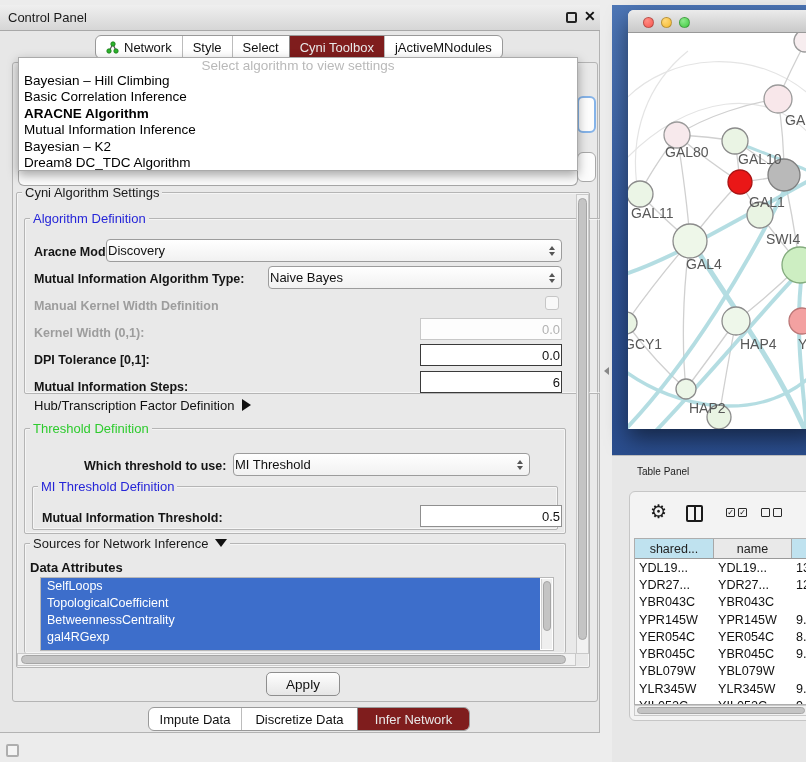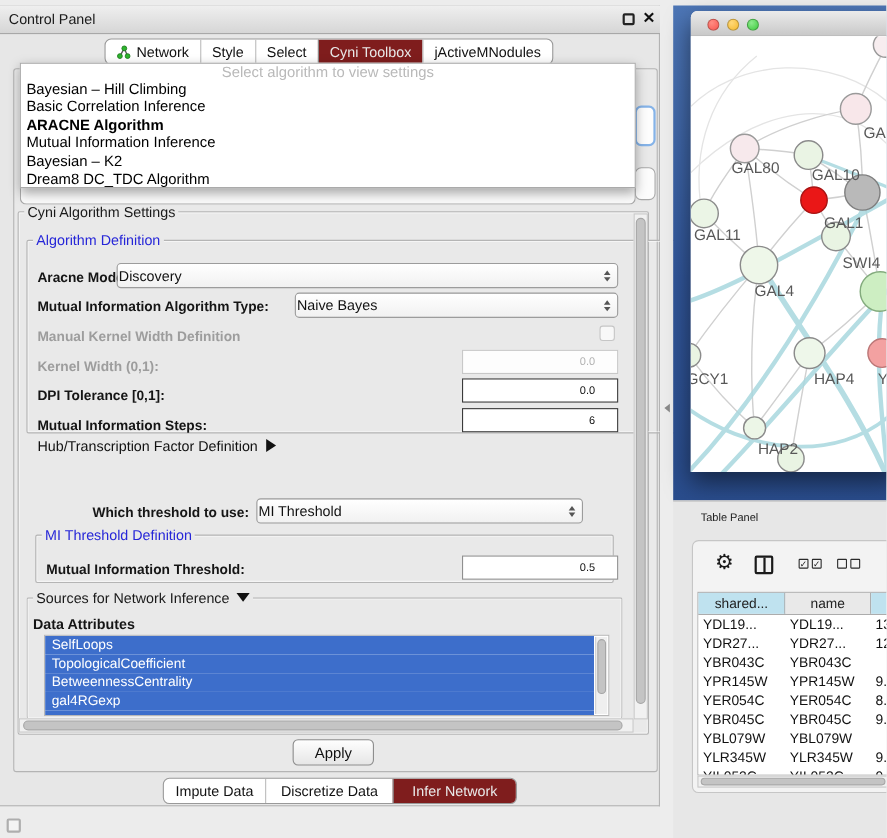--- a/index.html
+++ b/index.html
@@ -47,22 +47,22 @@
   .lbl{position:absolute;font-size:12.5px;font-weight:bold;color:#151515;white-space:nowrap}
   .lbl.dis{color:#9d9d9d}
   .plain{position:absolute;font-size:13px;color:#111;white-space:nowrap}
 
   .combo{position:absolute;background:linear-gradient(#ffffff,#f1f1f1);border:1px solid #9c9c9c;
          border-radius:4px;font-size:13px;color:#111;display:flex;align-items:center;padding-left:1px;height:23px}
   .spin{position:absolute;right:6px;top:50%;transform:translateY(-50%);display:flex;flex-direction:column;gap:2px;align-items:center}
   .tri-u{width:0;height:0;border-left:3.5px solid transparent;border-right:3.5px solid transparent;border-bottom:4.5px solid #555}
   .tri-d{width:0;height:0;border-left:3.5px solid transparent;border-right:3.5px solid transparent;border-top:4.5px solid #555}
 
-  .fld{position:absolute;background:#fff;border:1.5px solid #3a3a3a;font-size:10px;color:#111;
-       height:22px;display:flex;align-items:center;justify-content:flex-end;padding-right:20px}
+  .fld{position:absolute;background:#fff;border:1.5px solid #3a3a3a;font-size:13px;color:#111;
+       height:22px;display:flex;align-items:center;justify-content:flex-end;padding-right:1px}
   .fld.dis{border:1px solid #c8c8c8;color:#b2b2b2;background:#fdfdfd}
   .cbx{position:absolute;width:14px;height:14px;border:1px solid #c6c6c6;border-radius:3px;background:#f8f8f8}
 
   .arrow-r{display:inline-block;width:0;height:0;border-top:6px solid transparent;border-bottom:6px solid transparent;
            border-left:9px solid #111;margin-left:8px;vertical-align:-1px}
   .arrow-d{display:inline-block;width:0;height:0;border-left:6px solid transparent;border-right:6px solid transparent;
            border-top:8px solid #111;margin-left:6px;vertical-align:1px}
 
   
   .attr-list{position:absolute;left:40px;top:577px;width:514px;height:74px;background:#fff;
@@ -207,20 +207,23 @@
   </div>
   <span class="lbl" style="left:34px;top:380px">Mutual Information Steps:</span>
   <div class="fld" style="left:420px;top:371px;width:142px">
     <span>6</span>
   </div>
 
   <span class="plain" style="left:34px;top:398px">
     <span>Hub/Transcription Factor Definition</span><span class="arrow-r"></span>
   </span>
 
+  <div class="grp" style="left:24px;top:428px;width:542px;height:106px">
+    <span class="gtitle t-green">Threshold Definition</span>
+  </div>
   <span class="lbl" style="left:84px;top:459px">Which threshold to use:</span>
   <div class="combo" style="left:233px;top:453px;width:297px">
     <span>MI Threshold</span>
     <span class="spin">
         <span class="tri-u"></span>
         <span class="tri-d"></span>
       </span>
   </div>
   <div class="grp" style="left:32px;top:486px;width:526px;height:44px">
     <span class="gtitle t-blue">MI Threshold Definition</span>

